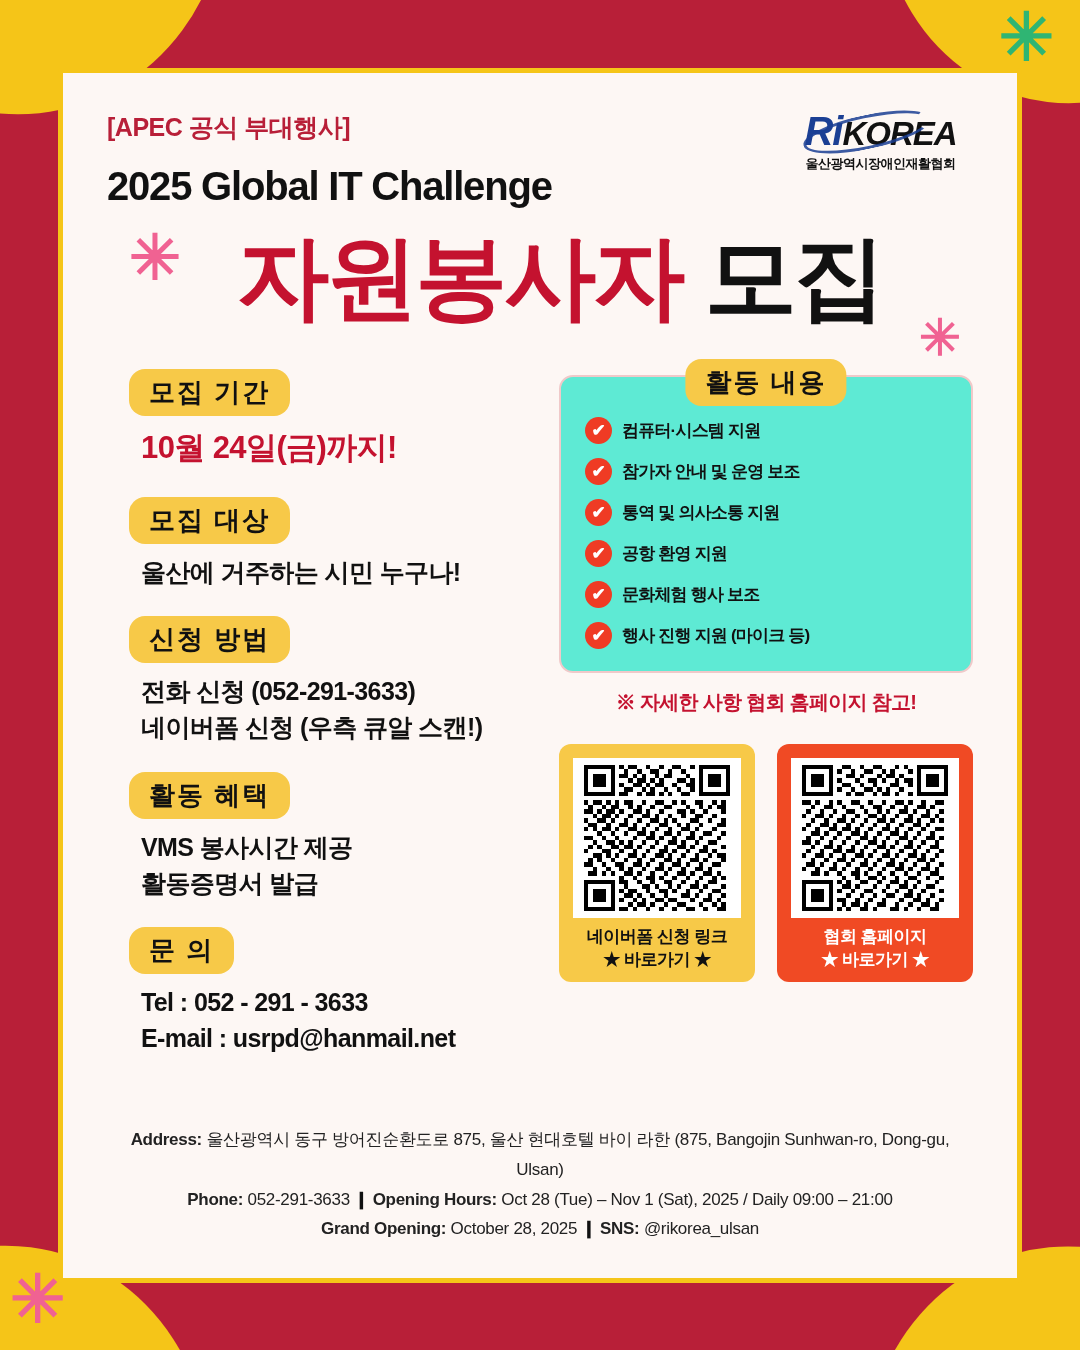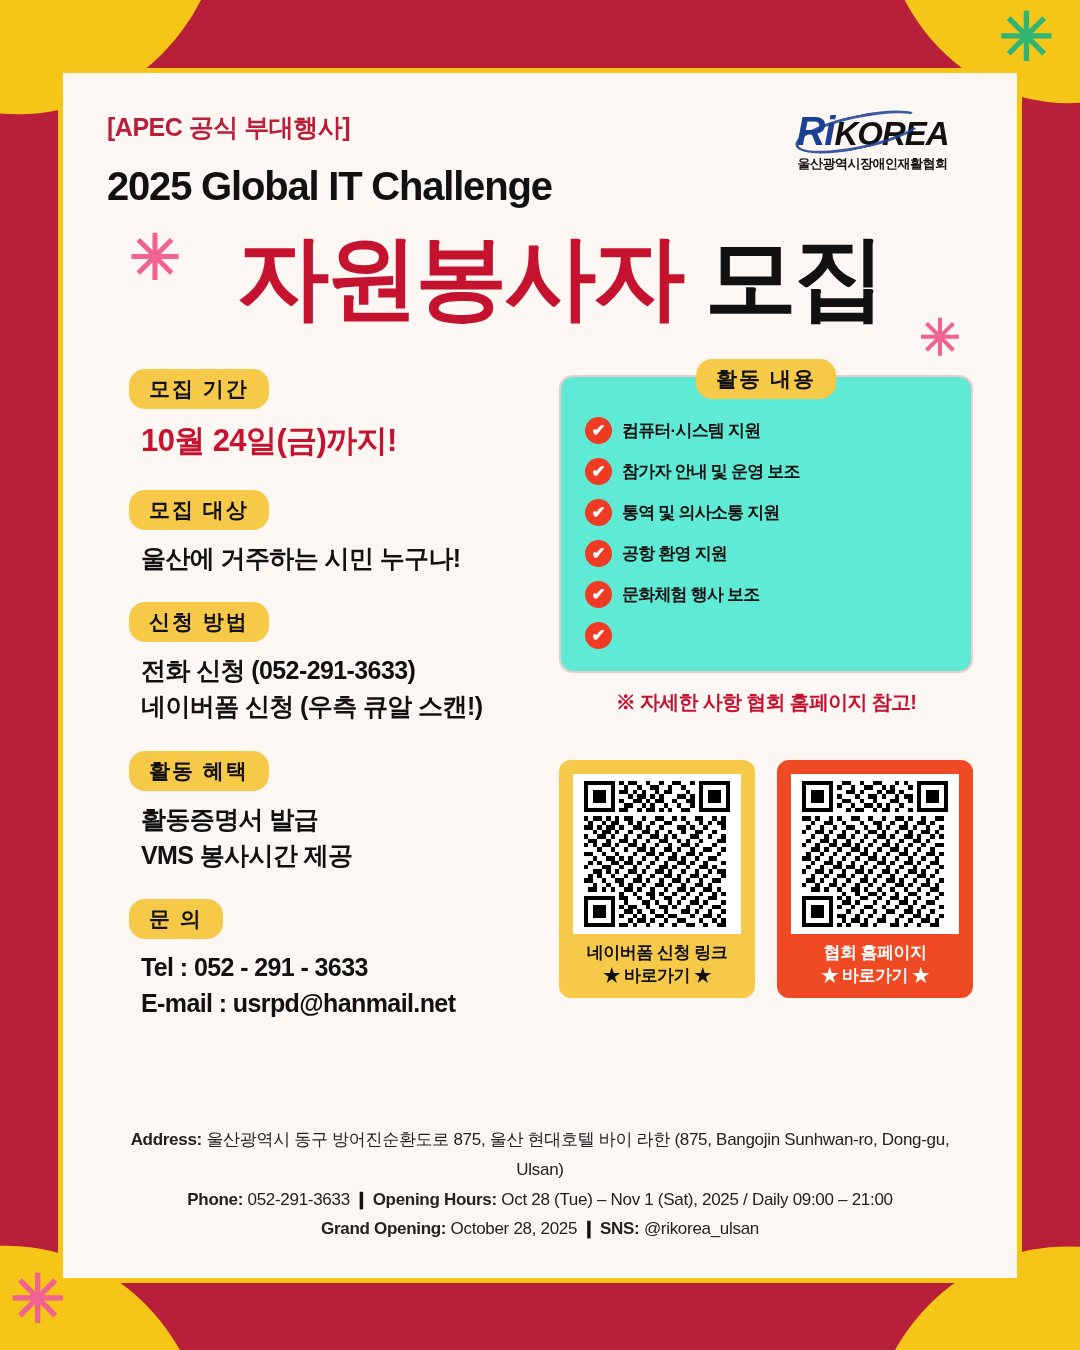--- a/index.html
+++ b/index.html
@@ -70,21 +70,21 @@
     letter-spacing: -0.5px;
   }
   .subtitle {
     margin-top: 20px;
     font-size: 40px;
     font-weight: 700;
     color: #111;
     letter-spacing: -1.2px;
   }
   .logo {
-    position: absolute; right: 8px; top: 0;
+    position: absolute; right: 0; top: 0;
     width: 185px; text-align: center;
   }
   .logo-main {
     font-size: 40px; font-weight: 700; font-style: italic;
     color: #1b3f94; letter-spacing: -1px; line-height: 1;
   }
   .logo-main .kr { color: #111; font-size: 33px; }
   .logo-sub {
     margin-top: 4px;
     font-size: 13px; font-weight: 700; color: #111;
@@ -123,21 +123,21 @@
 
   
   .cols { display: flex; margin-top: 22px; }
   .col-left { width: 470px; padding-left: 22px; }
   .col-right { width: 430px; padding-top: 6px; }
 
   .pill {
     display: inline-block;
     background: #f7c948;
     color: #111;
-    font-size: 21px;
+    font-size: 26px;
     font-weight: 700;
     border-radius: 16px;
     padding: 6px 20px;
     letter-spacing: 2px;
   }
   .blk { margin-bottom: 26px; }
   .blk .lines { margin-top: 10px; padding-left: 12px; }
   .line {
     font-size: 25px;
     font-weight: 700;
@@ -184,21 +184,21 @@
   .note {
     margin-top: 16px;
     text-align: center;
     color: #c4122f;
     font-size: 20px;
     font-weight: 700;
     letter-spacing: -0.7px;
   }
 
   
-  .qr-row { display: flex; gap: 22px; justify-content: flex-start; margin-top: 44px; }
+  .qr-row { display: flex; gap: 22px; justify-content: flex-start; margin-top: 28px; }
   .qr-card {
     width: 196px;
     border-radius: 12px;
     padding: 14px 12px 10px 12px;
     text-align: center;
   }
   .qr-naver { background: #f7c948; }
   .qr-home  { background: #f04a24; }
   .qr-img {
     width: 168px; height: 160px;
@@ -283,22 +283,22 @@
         <span class="pill">신청 방법</span>
         <div class="lines">
           <div class="line">전화 신청 (052-291-3633)</div>
           <div class="line">네이버폼 신청 (우측 큐알 스캔!)</div>
         </div>
       </div>
 
       <div class="blk">
         <span class="pill">활동 혜택</span>
         <div class="lines">
+          <div class="line">VMS 봉사시간 제공</div>
           <div class="line">활동증명서 발급</div>
-          <div class="line">VMS 봉사시간 제공</div>
         </div>
       </div>
 
       <div class="blk">
         <span class="pill">문    의</span>
         <div class="lines">
           <div class="line">Tel : 052 - 291 - 3633</div>
           <div class="line">E-mail : usrpd@hanmail.net</div>
         </div>
       </div>
@@ -325,20 +325,21 @@
         <div class="act-item">
           <span class="check">✔</span>
           <span class="act-text">공항 환영 지원</span>
         </div>
         <div class="act-item">
           <span class="check">✔</span>
           <span class="act-text">문화체험 행사 보조</span>
         </div>
         <div class="act-item">
           <span class="check">✔</span>
+          <span class="act-text">행사 진행 지원 (마이크 등)</span>
         </div>
       </div>
 
       <div class="note">※ 자세한 사항 협회 홈페이지 참고!</div>
 
       <div class="qr-row">
 
         <div class="qr-card qr-naver">
           <div class="qr-img">
             <svg viewBox="0 0 33 33" width="154" height="146" shape-rendering="crispEdges" aria-hidden="true">

